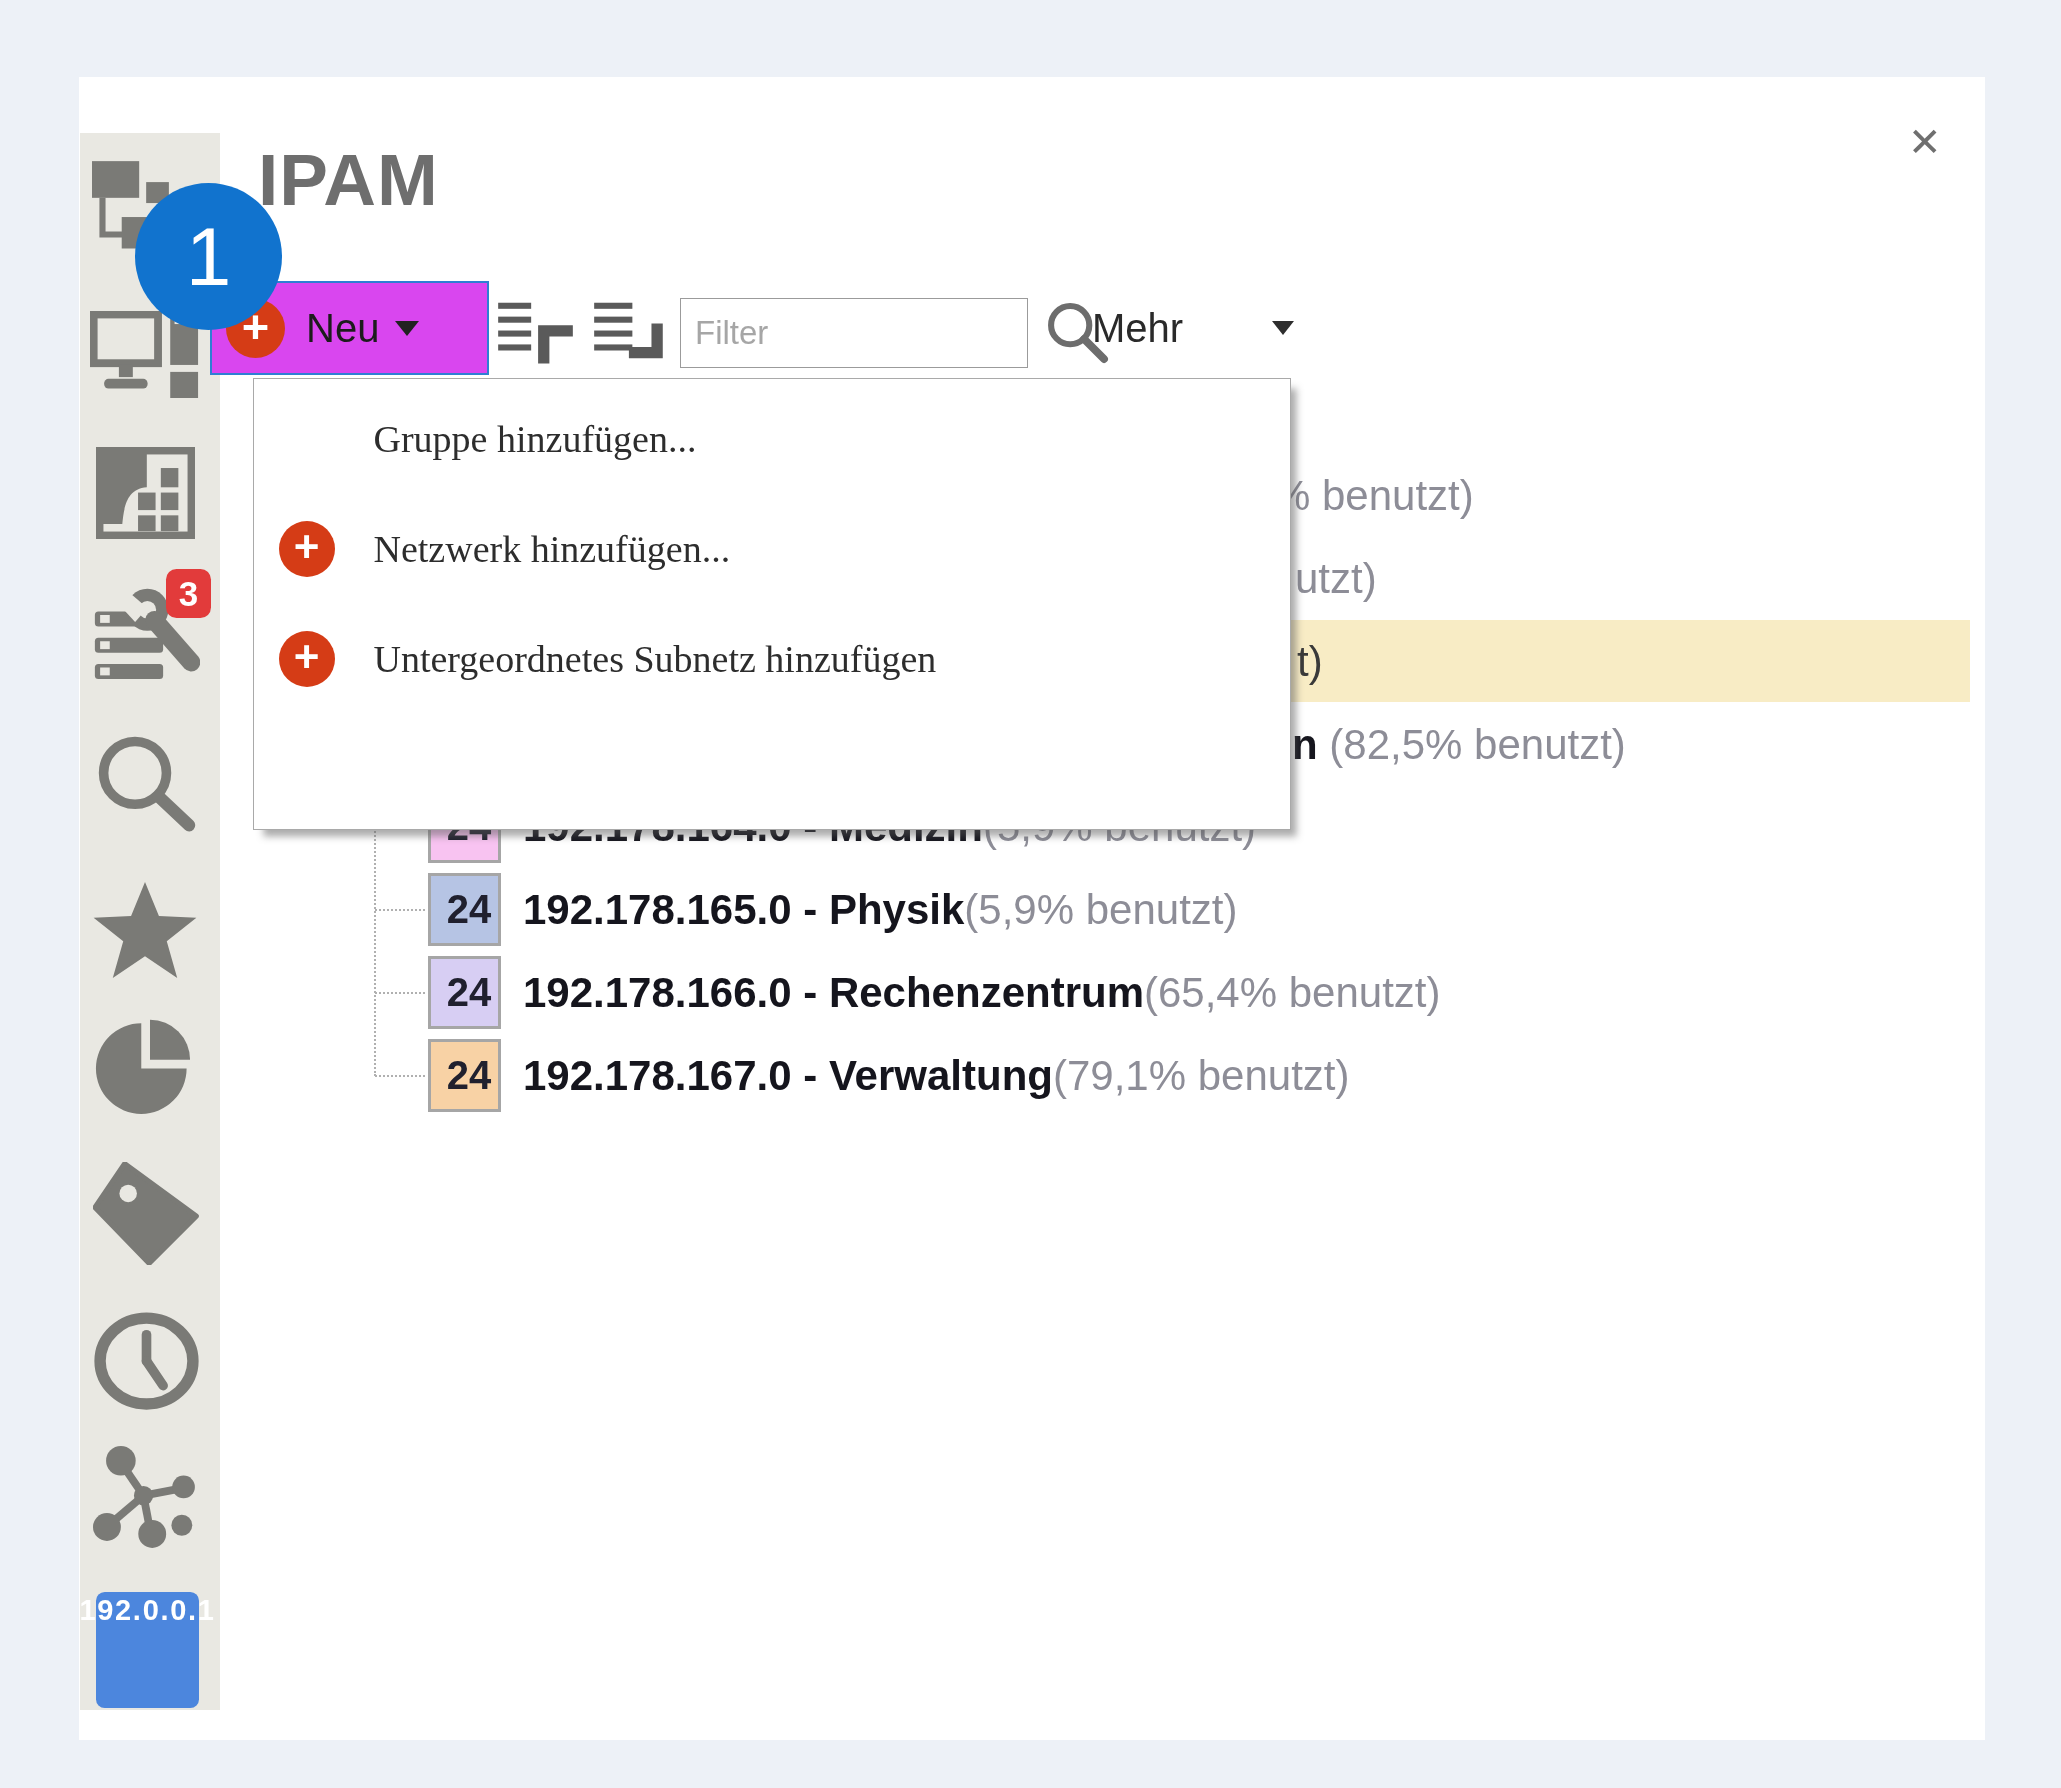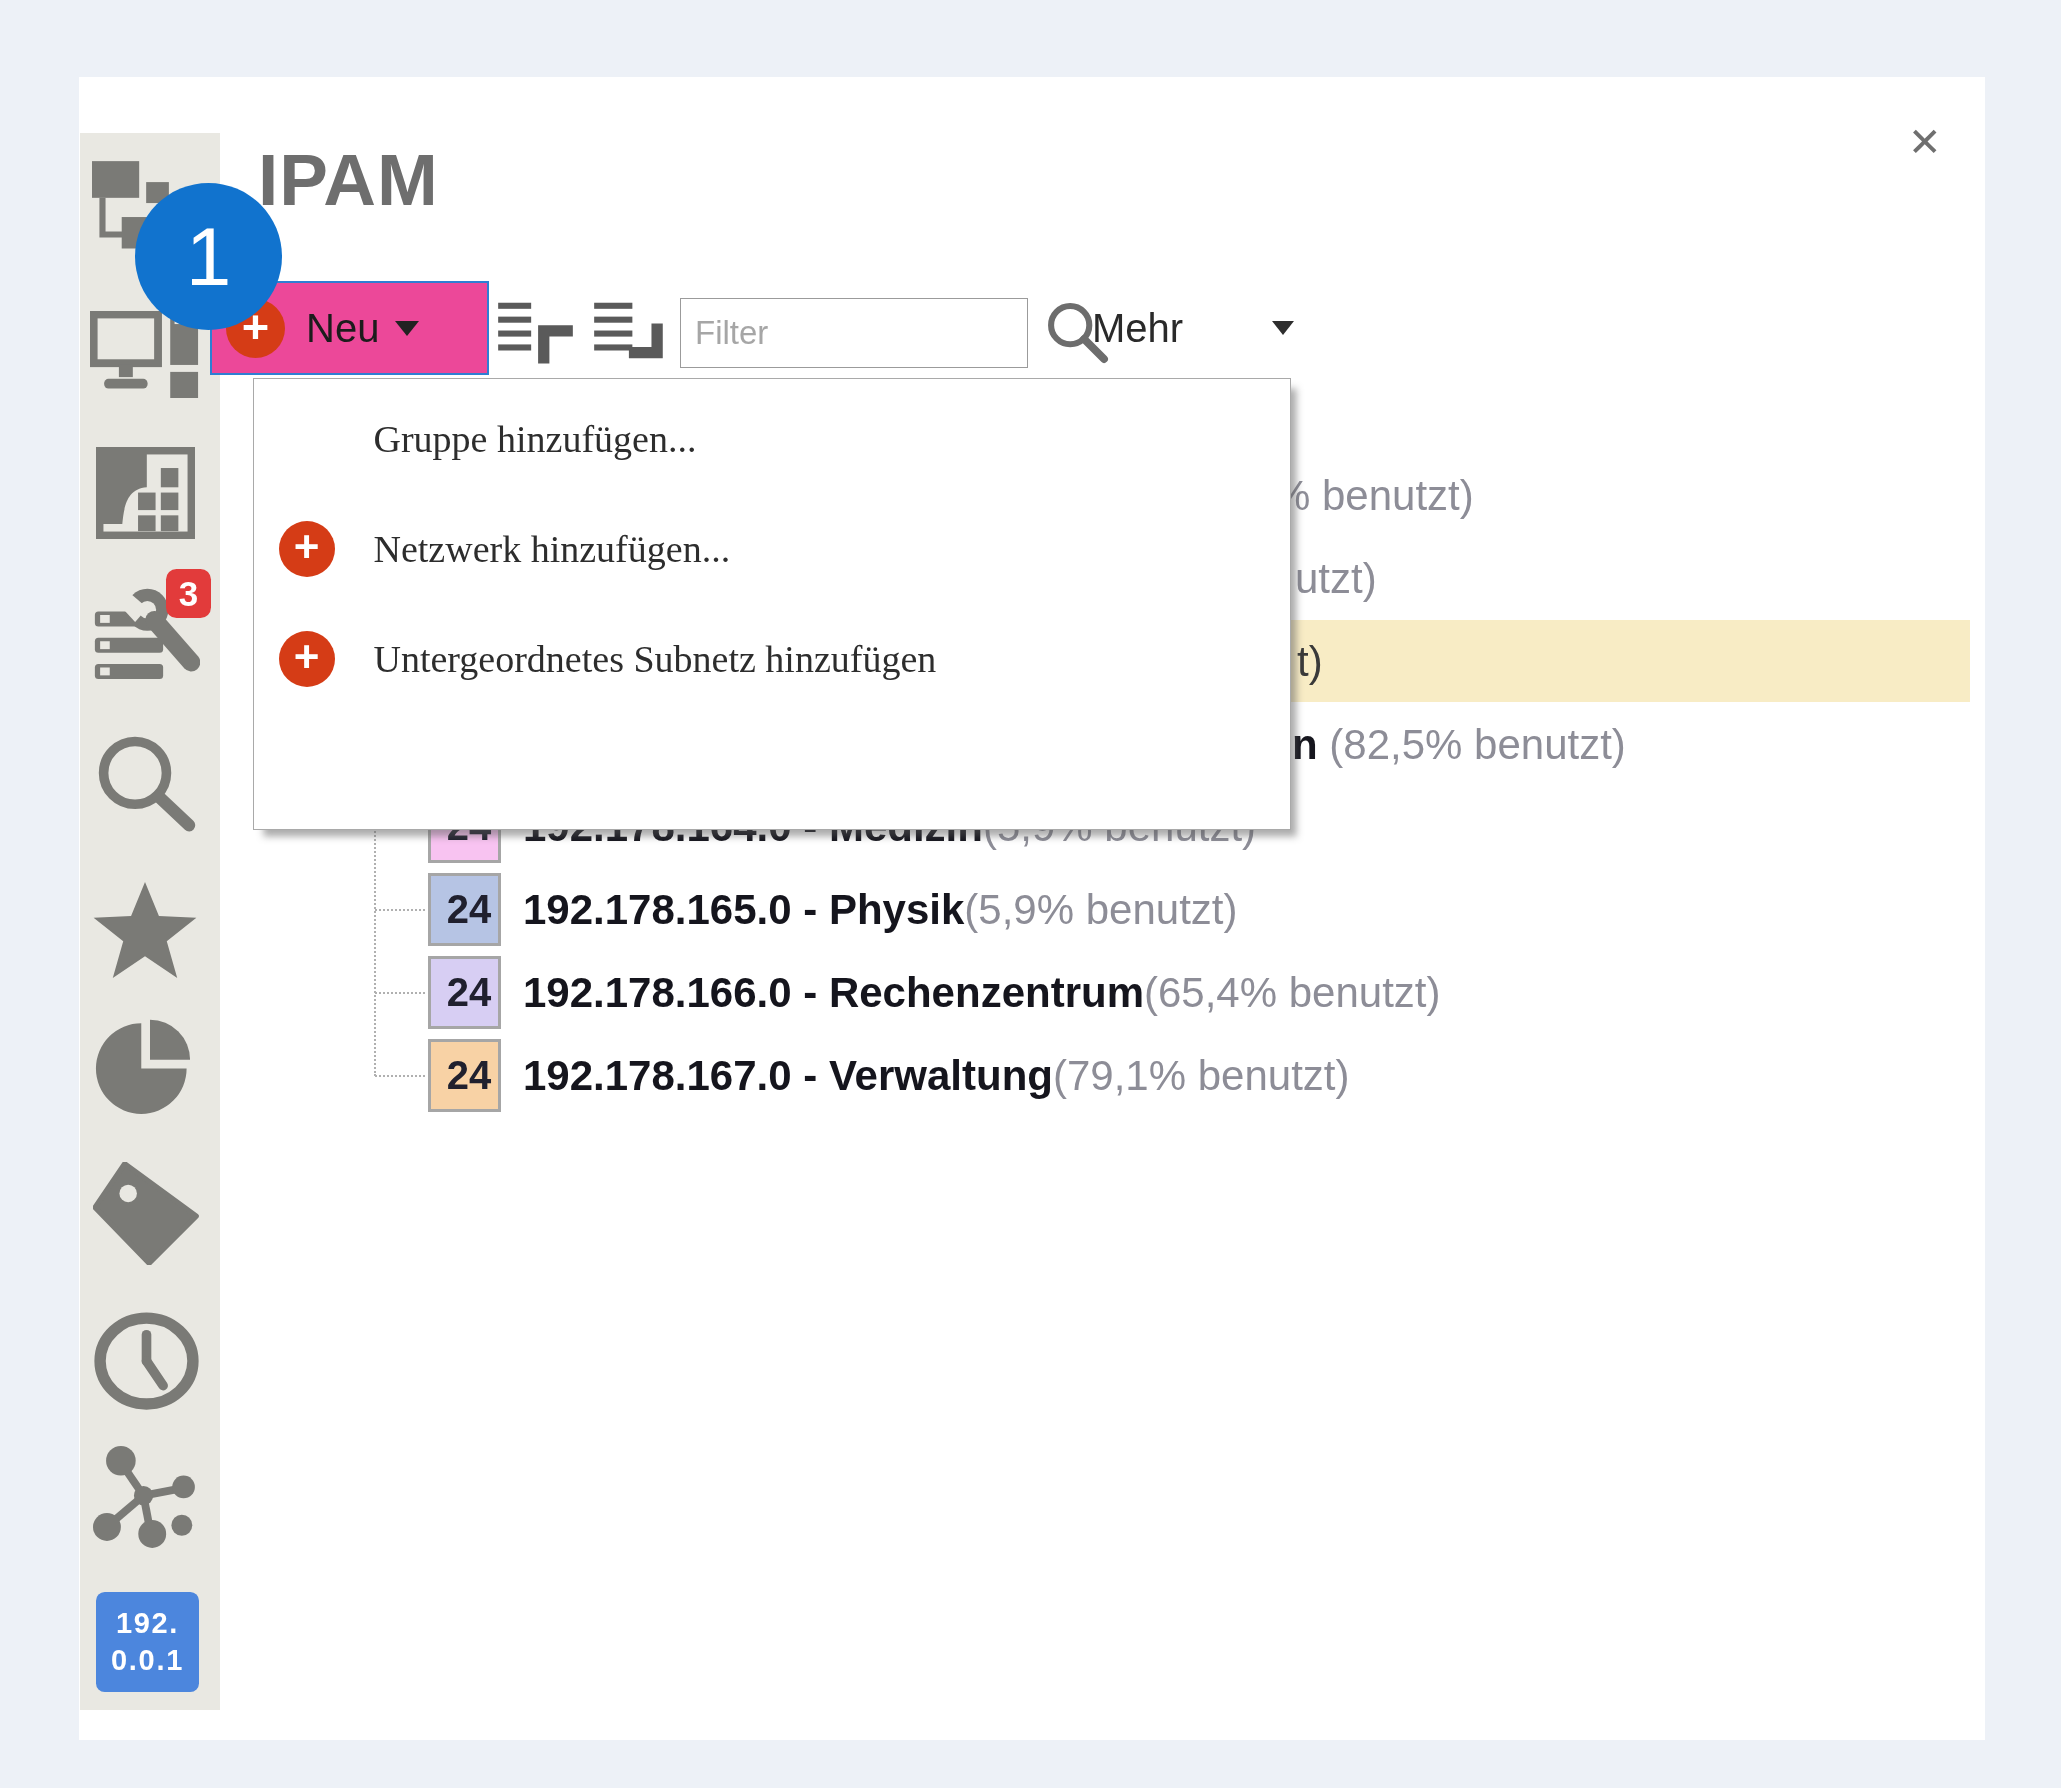--- a/index.html
+++ b/index.html
@@ -16,42 +16,42 @@
   
   .sidebar{left:80px;top:133px;width:140px;height:1577px;background:#e9e8e2;z-index:1;}
   .side-icon{z-index:2;}
   .side-icon svg{display:block;}
   .tools-badge{
     left:166px;top:569px;width:45px;height:49px;border-radius:10.5px;
     background:#e23b3b;color:#fff;font-size:35px;font-weight:700;
     display:flex;align-items:center;justify-content:center;z-index:3;
   }
   .ip-chip{
-    left:96px;top:1592px;width:103px;height:100px;border-radius:8.7px;
+    left:96px;top:1592px;width:103px;height:116px;border-radius:8.7px;
     background:#4c86dd;color:#fff;z-index:3;
-    display:flex;flex-direction:column;align-items:center;justify-content:center;
+    display:flex;flex-direction:row;align-items:flex-start;justify-content:center;
     font-size:29px;font-weight:700;letter-spacing:1.7px;line-height:37px;
   }
 
   
   .page-title{left:258px;top:138px;font-size:73px;font-weight:700;color:#6e6e6e;letter-spacing:0.9px;z-index:6;}
   .close-x{left:1908px;top:119px;font-size:40px;font-weight:700;color:#6f6f6f;z-index:6;cursor:default;}
 
   
   .step-circle{
     left:135px;top:183px;width:147px;height:147px;border-radius:50%;
     background:#1173ce;color:#ffffff;z-index:50;
     display:flex;align-items:center;justify-content:center;
     font-size:82px;font-weight:400;
   }
 
   
   .neu-btn{
     left:210px;top:281px;width:279px;height:94px;box-sizing:border-box;
-    background:#ec4899;border:2.6px solid #2e7fd3;z-index:45;
+    background:#d946ef;border:2.6px solid #2e7fd3;z-index:45;
     display:flex;align-items:center;padding-left:14px;
   }
   .plus-circle{
     width:59px;height:59px;border-radius:50%;background:#d53c16;flex:0 0 auto;
     display:flex;align-items:center;justify-content:center;
   }
   .plus-circle::before{content:"+";color:#fff;font-size:47px;font-weight:700;line-height:1;margin-top:-3.5px;}
   .neu-label{font-size:40px;color:#1c1c1c;margin-left:21px;}
   .caret{width:0;height:0;border-left:12.2px solid transparent;border-right:12.2px solid transparent;border-top:15.7px solid #222;margin-left:15.7px;}
   .mehr-caret{left:1272px;top:321px;border-left:11.4px solid transparent;border-right:11.4px solid transparent;border-top:14px solid #2e2e2e;z-index:6;}

